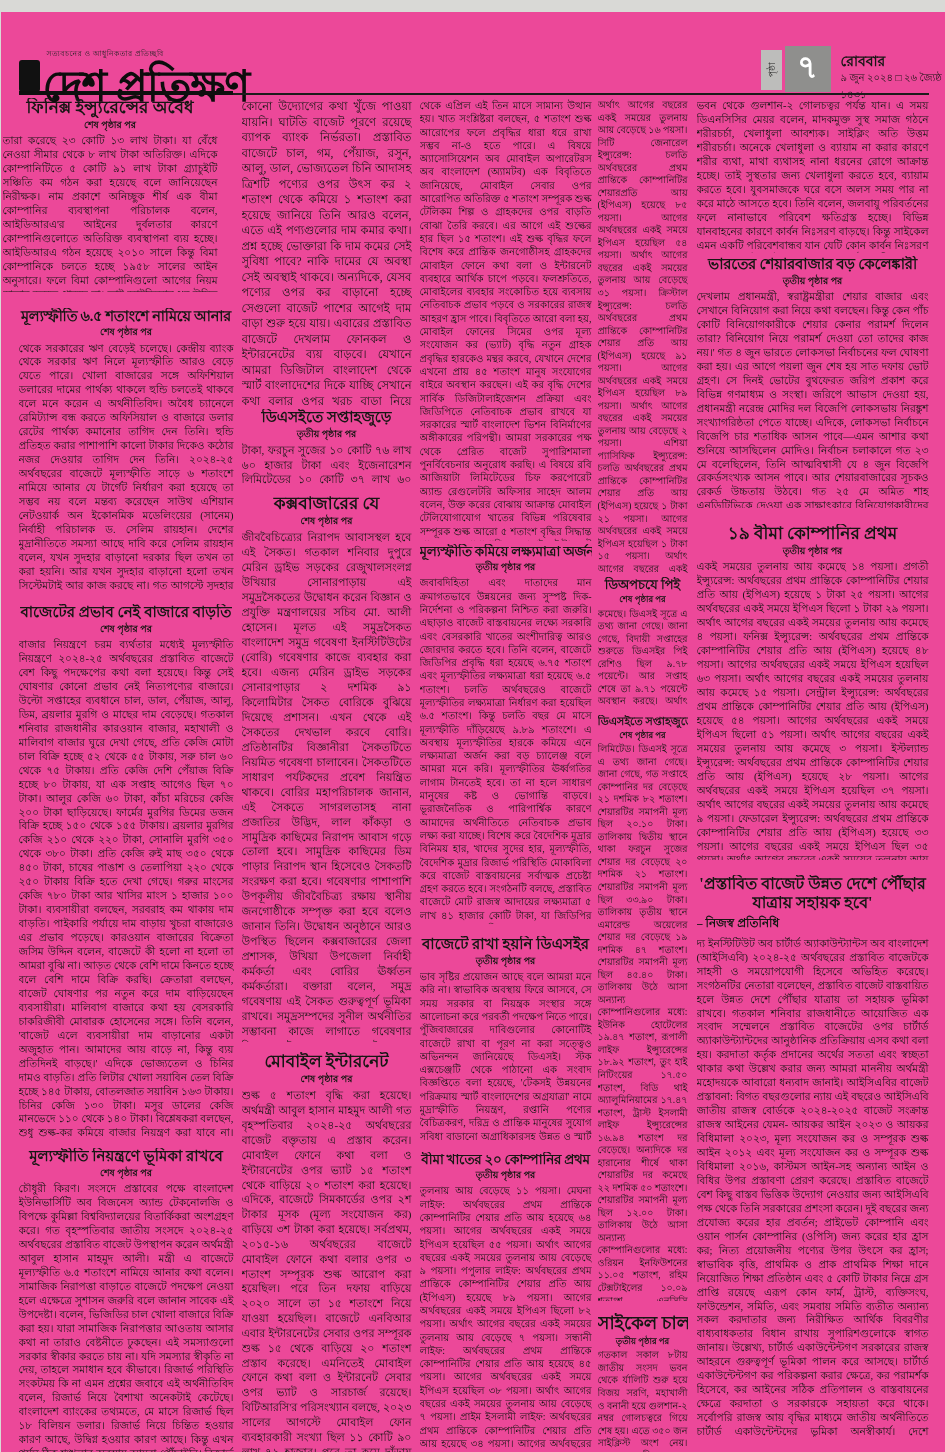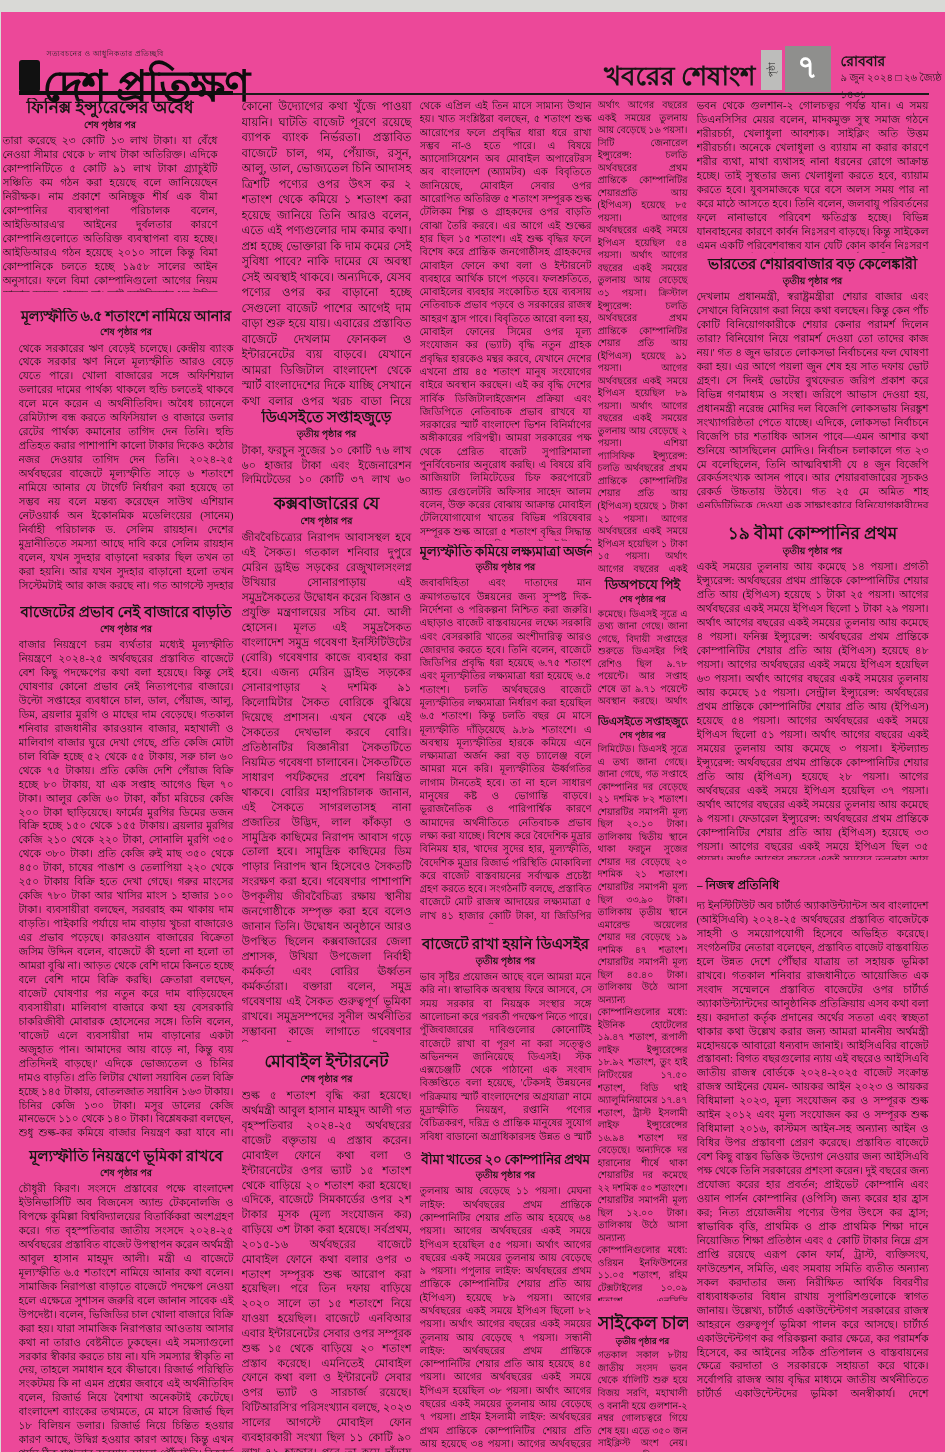--- a/index.html
+++ b/index.html
@@ -26,21 +26,20 @@
   .rule-thick{position:absolute;left:18px;top:79px;width:214px;height:4px;background:#0f0f0f;}
 </style>
 </head>
 <body>
 
 <div class="sheet">
 
   <div class="stamp"></div>
   <div class="tagline">সত্যবচনের ও আধুনিকতার প্রতিচ্ছবি</div>
   <div class="masthead">দেশ প্রতিক্ষণ</div>
-  <div class="section-title">খবরের শেষাংশ</div>
   <div class="pgbox-label">পৃষ্ঠা</div>
   <div class="pgbox-num">৭</div>
   <div class="day">রোববার</div>
   <div class="dateline">৯ জুন ২০২৪ □ ২৬ জ্যৈষ্ঠ ১৪৩১</div>
   <div class="rule"></div>
   <div class="rule-thick"></div>
 
   <div class="blk" style="left:2px;top:86px;width:215px;height:206px">
     <div class="hl" style="font-size:17px">ফিনিক্স ইন্স্যুরেন্সের অবৈধ</div>
     <div class="cont">শেষ পৃষ্ঠার পর</div>
@@ -141,17 +140,18 @@
     <div class="bd" style="font-size:10.5px;height:218px">দেখলাম প্রধানমন্ত্রী, স্বরাষ্ট্রমন্ত্রীরা শেয়ার বাজার এবং সেখানে বিনিয়োগ করা নিয়ে কথা বলছেন। কিন্তু কেন পাঁচ কোটি বিনিয়োগকারীকে শেয়ার কেনার পরামর্শ দিলেন তারা? বিনিয়োগ নিয়ে পরামর্শ দেওয়া তো তাদের কাজ নয়।' গত ৪ জুন ভারতে লোকসভা নির্বাচনের ফল ঘোষণা করা হয়। এর আগে পয়লা জুন শেষ হয় সাত দফায় ভোট গ্রহণ। সে দিনই ভোটের বুথফেরত জরিপ প্রকাশ করে বিভিন্ন গণমাধ্যম ও সংস্থা। জরিপে আভাস দেওয়া হয়, প্রধানমন্ত্রী নরেন্দ্র মোদির দল বিজেপি লোকসভায় নিরঙ্কুশ সংখ্যাগরিষ্ঠতা পেতে যাচ্ছে। এদিকে, লোকসভা নির্বাচনে বিজেপি চার শতাধিক আসন পাবে—এমন আশার কথা শুনিয়ে আসছিলেন মোদিও। নির্বাচন চলাকালে গত ২৩ মে বলেছিলেন, তিনি আত্মবিশ্বাসী যে ৪ জুন বিজেপি রেকর্ডসংখ্যক আসন পাবে। আর শেয়ারবাজারের সূচকও রেকর্ড উচ্চতায় উঠবে। গত ২৫ মে অমিত শাহ এনডিটিভিকে দেওয়া এক সাক্ষাৎকারে বিনিয়োগকারীদের ৪ জুনের আগে শেয়ার কেনার পরামর্শ দিয়েছিলেন। অভিযোগ উঠেছে, বুথফেরত জরিপকে কাজে লাগিয়ে কারসাজির মাধ্যমে বিপুল মুনাফা হাতিয়ে নিয়েছে একটি চক্র। রাহুল গান্ধী বলেছেন, এটি তদন্ত করে দেখতে হবে।</div>
   </div>
 
   <div class="blk" style="left:696px;top:512px;width:232px;height:348px">
     <div class="hl" style="font-size:17px">১৯ বীমা কোম্পানির প্রথম</div>
     <div class="cont">তৃতীয় পৃষ্ঠার পর</div>
     <div class="bd" style="font-size:10.5px;height:300px">একই সময়ের তুলনায় আয় কমেছে ১৪ পয়সা। প্রগতী ইন্স্যুরেন্স: অর্থবছরের প্রথম প্রান্তিকে কোম্পানিটির শেয়ার প্রতি আয় (ইপিএস) হয়েছে ১ টাকা ২৫ পয়সা। আগের অর্থবছরের একই সময়ে ইপিএস ছিলো ১ টাকা ২৯ পয়সা। অর্থাৎ আগের বছরের একই সময়ের তুলনায় আয় কমেছে ৪ পয়সা। ফনিক্স ইন্স্যুরেন্স: অর্থবছরের প্রথম প্রান্তিকে কোম্পানিটির শেয়ার প্রতি আয় (ইপিএস) হয়েছে ৪৮ পয়সা। আগের অর্থবছরের একই সময়ে ইপিএস হয়েছিল ৬৩ পয়সা। অর্থাৎ আগের বছরের একই সময়ের তুলনায় আয় কমেছে ১৫ পয়সা। সেন্ট্রাল ইন্স্যুরেন্স: অর্থবছরের প্রথম প্রান্তিকে কোম্পানিটির শেয়ার প্রতি আয় (ইপিএস) হয়েছে ৫৪ পয়সা। আগের অর্থবছরের একই সময়ে ইপিএস ছিলো ৫১ পয়সা। অর্থাৎ আগের বছরের একই সময়ের তুলনায় আয় কমেছে ৩ পয়সা। ইস্টল্যান্ড ইন্স্যুরেন্স: অর্থবছরের প্রথম প্রান্তিকে কোম্পানিটির শেয়ার প্রতি আয় (ইপিএস) হয়েছে ২৮ পয়সা। আগের অর্থবছরের একই সময়ে ইপিএস হয়েছিল ৩৭ পয়সা। অর্থাৎ আগের বছরের একই সময়ের তুলনায় আয় কমেছে ৯ পয়সা। ফেডারেল ইন্স্যুরেন্স: অর্থবছরের প্রথম প্রান্তিকে কোম্পানিটির শেয়ার প্রতি আয় (ইপিএস) হয়েছে ৩৩ পয়সা। আগের বছরের একই সময়ে ইপিএস ছিল ৩৫ পয়সা। অর্থাৎ আগের বছরের একই সময়ের তুলনায় আয় কমেছে ২ পয়সা। জনতা ইন্স্যুরেন্স: অর্থবছরের প্রথম প্রান্তিকে কোম্পানিটির শেয়ার প্রতি আয় (ইপিএস) হয়েছে ৩৮ পয়সা। আগের অর্থবছরের একই সময়ে ইপিএস ছিলো ৩৯ পয়সা। অর্থাৎ আগের বছরের একই সময়ের তুলনায় আয় কমেছে ১ পয়সা। নিটল ইন্স্যুরেন্স: অর্থবছরের প্রথম প্রান্তিকে কোম্পানিটির শেয়ার প্রতি আয় (ইপিএস) হয়েছে ৪২ পয়সা। আগের অর্থবছরের একই সময়ে ইপিএস ছিল ৪৯ পয়সা। অর্থাৎ আগের বছরের একই সময়ের তুলনায় আয় কমেছে ৭ পয়সা। কন্টিনেন্টাল ইন্স্যুরেন্স: প্রথম প্রান্তিকে কোম্পানিটির শেয়ার প্রতি আয় (ইপিএস) হয়েছে ৫০ পয়সা। আগের অর্থবছরের একই সময়ে ইপিএস হয়েছিল ৫৬ পয়সা। অর্থাৎ আগের বছরের একই সময়ের তুলনায় আয় কমেছে ৬ পয়সা।</div>
   </div>
 
   <div class="blk" style="left:696px;top:863px;width:232px;height:586px">
+    <div class="hl hlwrap" style="font-size:16px">'প্রস্তাবিত বাজেট উন্নত দেশে পৌঁছার যাত্রায় সহায়ক হবে'</div>
     <div class="byline">– নিজস্ব প্রতিনিধি</div>
     <div class="bd" style="font-size:10.5px;height:500px">দ্য ইনস্টিটিউট অব চার্টার্ড অ্যাকাউন্ট্যান্টস অব বাংলাদেশ (আইসিএবি) ২০২৪-২৫ অর্থবছরের প্রস্তাবিত বাজেটকে সাহসী ও সময়োপযোগী হিসেবে অভিহিত করেছে। সংগঠনটির নেতারা বলেছেন, প্রস্তাবিত বাজেট বাস্তবায়িত হলে উন্নত দেশে পৌঁছার যাত্রায় তা সহায়ক ভূমিকা রাখবে। গতকাল শনিবার রাজধানীতে আয়োজিত এক সংবাদ সম্মেলনে প্রস্তাবিত বাজেটের ওপর চার্টার্ড অ্যাকাউন্ট্যান্টদের আনুষ্ঠানিক প্রতিক্রিয়ায় এসব কথা বলা হয়। করদাতা কর্তৃক প্রদানের অর্থের সততা এবং স্বচ্ছতা থাকার কথা উল্লেখ করার জন্য আমরা মাননীয় অর্থমন্ত্রী মহোদয়কে আবারো ধন্যবাদ জানাই। আইসিএবির বাজেট প্রস্তাবনা: বিগত বছরগুলোর ন্যায় এই বছরেও আইসিএবি জাতীয় রাজস্ব বোর্ডকে ২০২৪-২০২৫ বাজেট সংক্রান্ত রাজস্ব আইনের যেমন- আয়কর আইন ২০২৩ ও আয়কর বিধিমালা ২০২৩, মূল্য সংযোজন কর ও সম্পূরক শুল্ক আইন ২০১২ এবং মূল্য সংযোজন কর ও সম্পূরক শুল্ক বিধিমালা ২০১৬, কাস্টমস আইন-সহ অন্যান্য আইন ও বিধির উপর প্রস্তাবণা প্রেরণ করেছে। প্রস্তাবিত বাজেটে বেশ কিছু বাস্তব ভিত্তিক উদ্যোগ নেওয়ার জন্য আইসিএবি পক্ষ থেকে তিনি সরকারের প্রশংসা করেন। দুই বছরের জন্য প্রযোজ্য করের হার প্রবর্তন; প্রাইভেট কোম্পানি এবং ওয়ান পার্সন কোম্পানির (ওপিসি) জন্য করের হার হ্রাস কর; নিত্য প্রয়োজনীয় পণ্যের উপর উৎসে কর হ্রাস; স্বাভাবিক বৃত্তি, প্রাথমিক ও প্রাক প্রাথমিক শিক্ষা দানে নিয়োজিত শিক্ষা প্রতিষ্ঠান এবং ৫ কোটি টাকার নিম্নে গ্রস প্রাপ্তি রয়েছে এরূপ কোন ফার্ম, ট্রাস্ট, ব্যক্তিসংঘ, ফাউন্ডেশন, সমিতি, এবং সমবায় সমিতি ব্যতীত অন্যান্য সকল করদাতার জন্য নিরীক্ষিত আর্থিক বিবরণীর বাধ্যবাধকতার বিধান রাখায় সুপারিশগুলোকে স্বাগত জানায়। উল্লেখ্য, চার্টার্ড একাউন্টেন্টগণ সরকারের রাজস্ব আহরনে গুরুত্বপূর্ণ ভূমিকা পালন করে আসছে। চার্টার্ড একাউন্টেন্টগণ কর পরিকল্পনা করার ক্ষেত্রে, কর পরামর্শক হিসেবে, কর আইনের সঠিক প্রতিপালন ও বাস্তবায়নের ক্ষেত্রে করদাতা ও সরকারকে সহায়তা করে থাকে। সর্বোপরি রাজস্ব আয় বৃদ্ধির মাধ্যমে জাতীয় অর্থনীতিতে চার্টার্ড একাউন্টেন্টদের ভূমিকা অনস্বীকার্য। দেশে এফডিআই আনা এবং উদ্যোক্তাদেরকে নতুন নতুন ব্যবসায়ে উৎসাহিত ও পরামর্শ প্রদান করা, ব্যবসা করার সহজীকরন নিশ্চিত করা, কর্মসংস্থান সৃষ্টির মাধ্যমে অর্থনীতিতে অবদান রাখতে বিশেষ মতামত প্রদানের মাধ্যমে চার্টার্ড অ্যাকাউন্ট্যান্টসগণ প্রত্যক্ষ ও পরোক্ষ ভাবে সহায়তা করে আসছেন।</div>
   </div>
 
 </div>
 
 </body></html>

